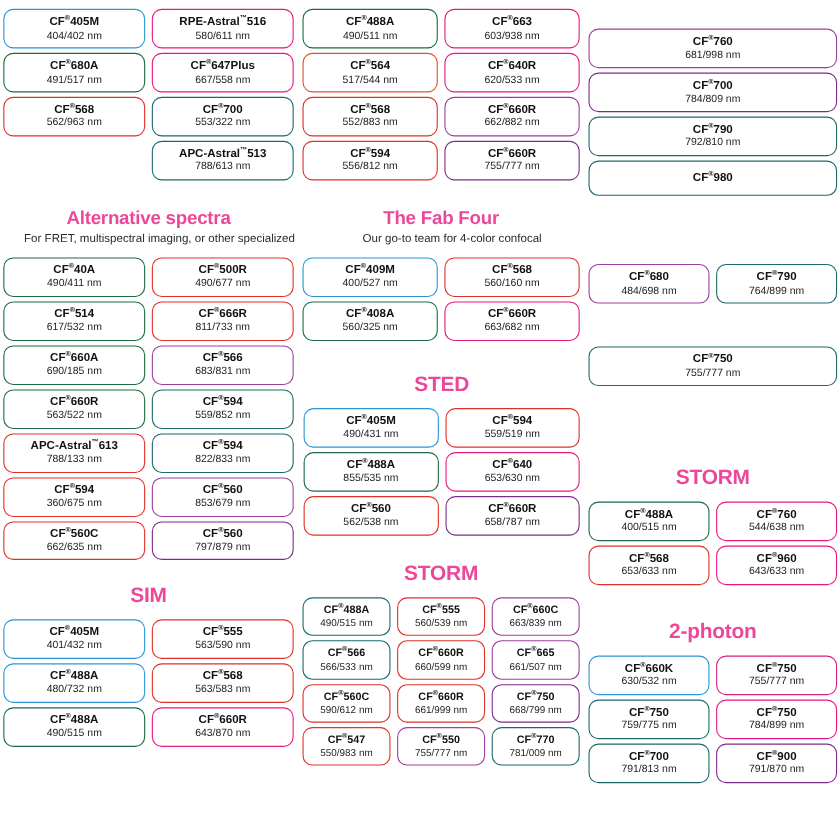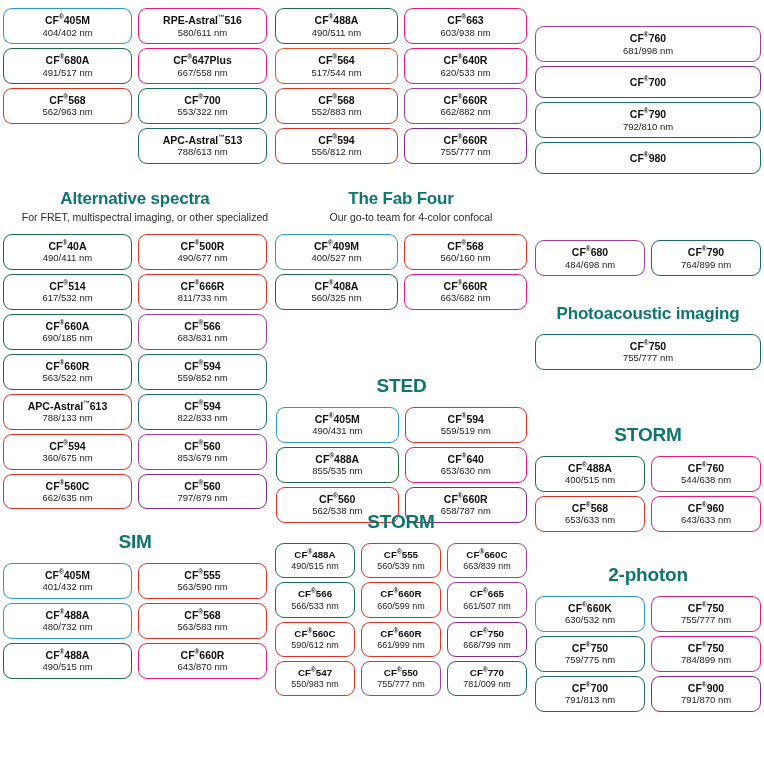--- a/index.html
+++ b/index.html
@@ -21,21 +21,21 @@
   }
   #col-left   { left: 0px;   width: 270px; }
   #col-mid    { left: 272px; width: 258px; }
   #col-right  { left: 532px; width: 232px; }
 
   .section { position: relative; }
 
   .sec-title {
     text-align: center;
     font-weight: bold;
-    color: #0f766e;
+    color: #ec4899;
     line-height: 1.1;
     letter-spacing: -0.2px;
   }
   .sec-title.big  { font-size: 19px; }
   .sec-title.med  { font-size: 17px; }
 
   .sec-sub {
     text-align: center;
     font-size: 10.5px;
     color: #2b2b2b;
@@ -362,21 +362,21 @@
           </div>
         </div>
         <div class="cell">
           <div class="pill c-pink">
             <div class="nm">CF<sup>®</sup>660R</div>
             <div class="sp">663/682 nm</div>
           </div>
         </div>
       </div>
     </div>
-    <div class="section" style="position: absolute; top: 340px; left: 1px; right: 0px; margin-top: 36px;">
+    <div class="section" style="position: absolute; top: 340px; left: 1px; right: 0px;">
       <div class="sec-title big">STED</div>
       <div class="grid g2" style="margin-top: 8px;">
         <div class="cell">
           <div class="pill c-blue">
             <div class="nm">CF<sup>®</sup>405M</div>
             <div class="sp">490/431 nm</div>
           </div>
         </div>
         <div class="cell">
           <div class="pill c-red">
@@ -493,20 +493,21 @@
       <div class="grid g1">
         <div class="cell" style="width: 100%;">
           <div class="pill c-violet">
             <div class="nm">CF<sup>®</sup>760</div>
             <div class="sp">681/998 nm</div>
           </div>
         </div>
         <div class="cell" style="width: 100%;">
           <div class="pill c-purple">
             <div class="nm">CF<sup>®</sup>700</div>
+            <div class="sp">784/809 nm</div>
           </div>
         </div>
         <div class="cell" style="width: 100%;">
           <div class="pill c-teal">
             <div class="nm">CF<sup>®</sup>790</div>
             <div class="sp">792/810 nm</div>
           </div>
         </div>
         <div class="cell" style="width: 100%;">
           <div class="pill c-teal">
@@ -525,21 +526,20 @@
         </div>
         <div class="cell">
           <div class="pill c-teal">
             <div class="nm">CF<sup>®</sup>790</div>
             <div class="sp">764/899 nm</div>
           </div>
         </div>
       </div>
     </div>
     <div class="section" style="position: absolute; top: 305px; left: 0px; right: 0px;">
-      <div class="sec-title med">Photoacoustic imaging</div>
       <div class="grid g1" style="margin-top: 8px;">
         <div class="cell" style="width: 100%;">
           <div class="pill c-teal">
             <div class="nm">CF<sup>®</sup>750</div>
             <div class="sp">755/777 nm</div>
           </div>
         </div>
       </div>
     </div>
     <div class="section" style="position: absolute; top: 425px; left: 0px; right: 0px;">

